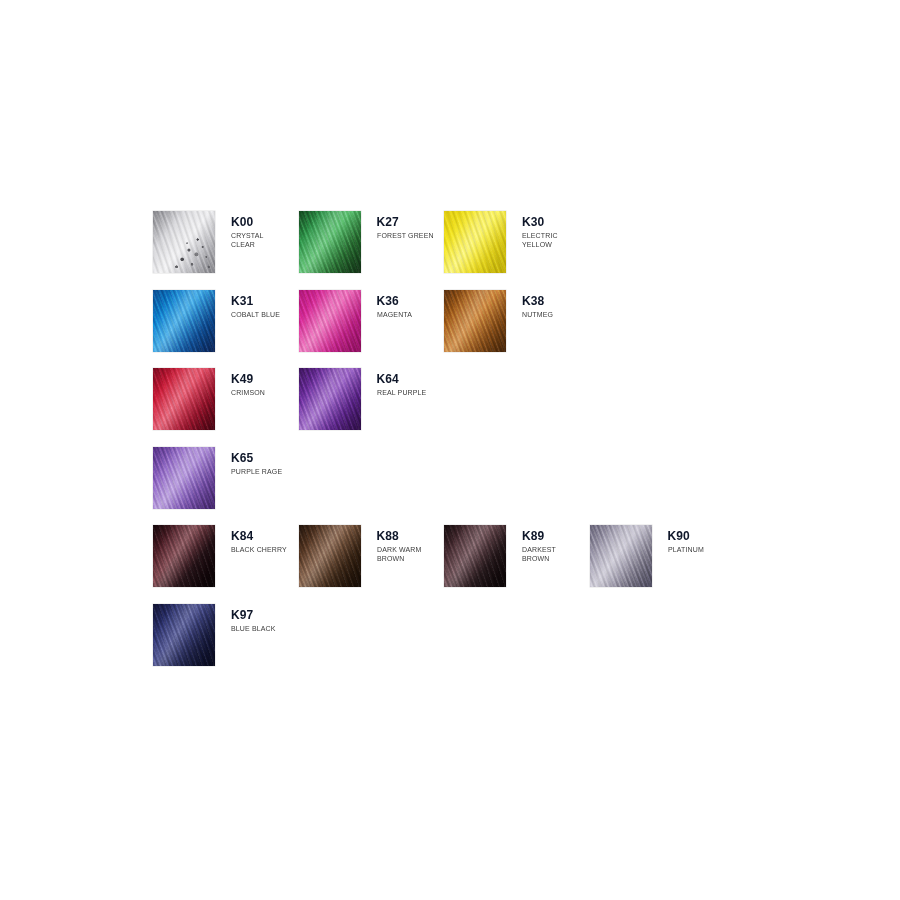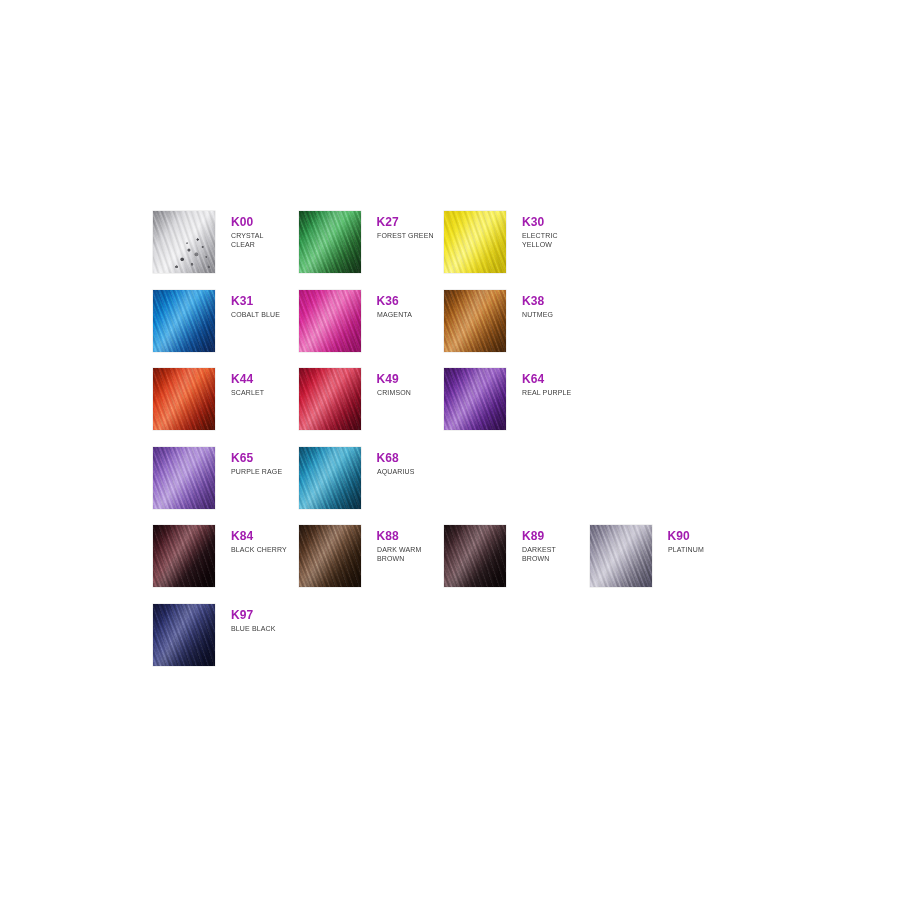--- a/index.html
+++ b/index.html
@@ -108,21 +108,21 @@
 
   .labels {
     padding-left: 16px;
     padding-top: 5px;
   }
 
   .code {
     font-family: "Liberation Sans", sans-serif;
     font-size: 12px;
     font-weight: bold;
-    color: #a21caf;
+    color: #0f172a;
     letter-spacing: 0.1px;
     line-height: 13px;
   }
 
   .name {
     font-family: "Liberation Sans", sans-serif;
     font-size: 7.6px;
     font-weight: normal;
     color: #3a3a3a;
     letter-spacing: 0.15px;
@@ -211,32 +211,20 @@
           <div class="strands2"></div>
         </div>
         <div class="labels">
           <div class="code">K38</div>
           <div class="name">NUTMEG</div>
         </div>
       </div>
     </div>
     <div class="row">
       <div class="cell">
-        <div class="swatch" title="SCARLET">
-          <div class="base" style="background: linear-gradient(128deg, rgb(122, 22, 8) 0%, rgb(226, 59, 21) 28%, rgb(240, 90, 36) 48%, rgb(168, 31, 12) 74%, rgb(90, 18, 6) 100%);"></div>
-          <div class="sheen"></div>
-          <div class="strands"></div>
-          <div class="strands2"></div>
-        </div>
-        <div class="labels">
-          <div class="code">K44</div>
-          <div class="name">SCARLET</div>
-        </div>
-      </div>
-      <div class="cell">
         <div class="swatch" title="CRIMSON">
           <div class="base" style="background: linear-gradient(128deg, rgb(126, 10, 32) 0%, rgb(208, 26, 56) 24%, rgb(230, 69, 96) 46%, rgb(156, 14, 40) 72%, rgb(77, 6, 20) 100%);"></div>
           <div class="sheen"></div>
           <div class="strands"></div>
           <div class="strands2"></div>
         </div>
         <div class="labels">
           <div class="code">K49</div>
           <div class="name">CRIMSON</div>
         </div>
@@ -258,32 +246,20 @@
       <div class="cell">
         <div class="swatch" title="PURPLE RAGE">
           <div class="base" style="background: linear-gradient(128deg, rgb(85, 48, 135) 0%, rgb(146, 104, 200) 26%, rgb(176, 143, 220) 48%, rgb(123, 82, 178) 72%, rgb(75, 42, 121) 100%);"></div>
           <div class="sheen"></div>
           <div class="strands"></div>
           <div class="strands2"></div>
         </div>
         <div class="labels">
           <div class="code">K65</div>
           <div class="name">PURPLE RAGE</div>
-        </div>
-      </div>
-      <div class="cell">
-        <div class="swatch" title="AQUARIUS">
-          <div class="base" style="background: linear-gradient(128deg, rgb(13, 79, 109) 0%, rgb(32, 150, 194) 26%, rgb(70, 180, 214) 46%, rgb(20, 105, 140) 72%, rgb(10, 51, 73) 100%);"></div>
-          <div class="sheen"></div>
-          <div class="strands"></div>
-          <div class="strands2"></div>
-        </div>
-        <div class="labels">
-          <div class="code">K68</div>
-          <div class="name">AQUARIUS</div>
         </div>
       </div>
     </div>
     <div class="row">
       <div class="cell">
         <div class="swatch" title="BLACK CHERRY">
           <div class="base" style="background: linear-gradient(128deg, rgb(18, 5, 8) 0%, rgb(84, 32, 41) 24%, rgb(113, 48, 57) 40%, rgb(28, 8, 13) 66%, rgb(9, 3, 5) 100%);"></div>
           <div class="sheen"></div>
           <div class="strands"></div>
           <div class="strands2"></div>

